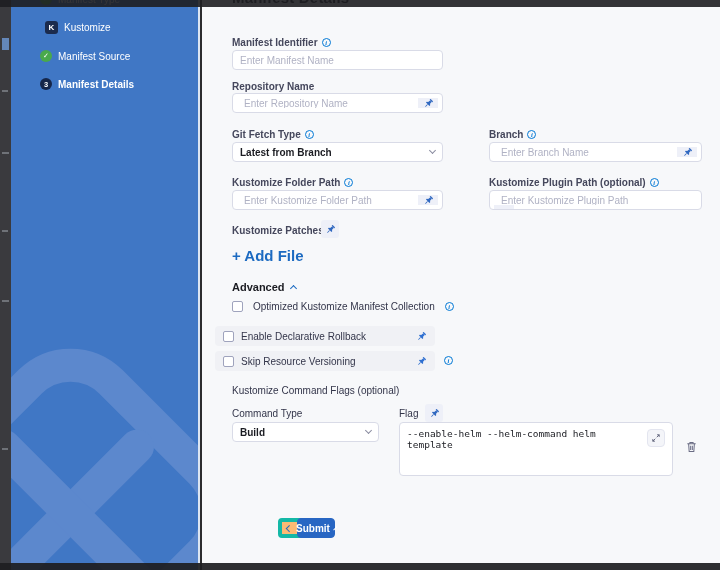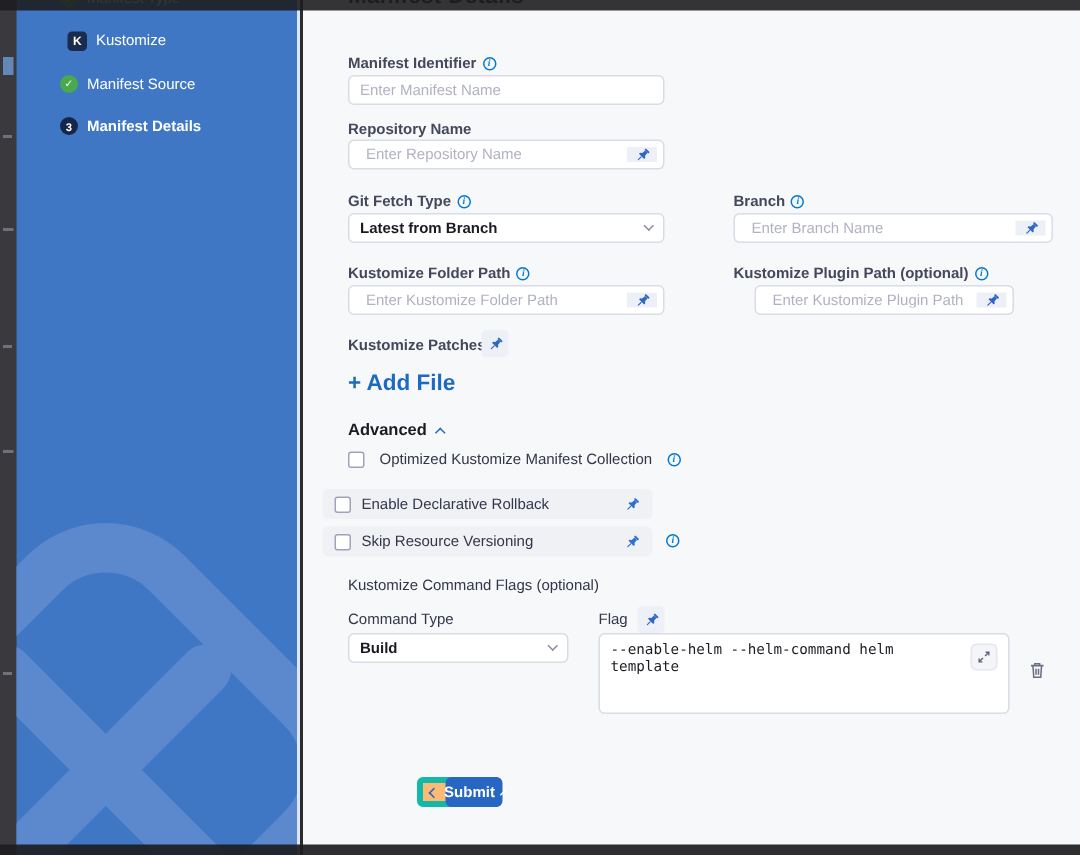--- a/index.html
+++ b/index.html
@@ -169,21 +169,21 @@
     <span class="pinbox">
       <svg width="11" height="11" viewBox="0 0 14 14">
           <g fill="#3068c0" transform="rotate(45 7 7)">
             <rect x="4.6" y="1" width="4.8" height="1.7" rx="0.8"></rect>
             <path d="M5.6 2.8h2.8l.3 3.1 1.4 1.2v1.3H3.9V7.1l1.4-1.2z"></path>
             <rect x="6.5" y="8.4" width="1" height="4.4" rx="0.5"></rect>
           </g>
         </svg>
     </span>
   </div>
-  <div class="wrap" style="left:301px; top:190px; width:173px;">
+  <div class="wrap" style="left:287px; top:190px; width:213px;flex-direction:column;">
     <input class="inp" placeholder="Enter Kustomize Plugin Path" style="">
     <span class="pinbox">
       <svg width="11" height="11" viewBox="0 0 14 14">
           <g fill="#3068c0" transform="rotate(45 7 7)">
             <rect x="4.6" y="1" width="4.8" height="1.7" rx="0.8"></rect>
             <path d="M5.6 2.8h2.8l.3 3.1 1.4 1.2v1.3H3.9V7.1l1.4-1.2z"></path>
             <rect x="6.5" y="8.4" width="1" height="4.4" rx="0.5"></rect>
           </g>
         </svg>
     </span>

